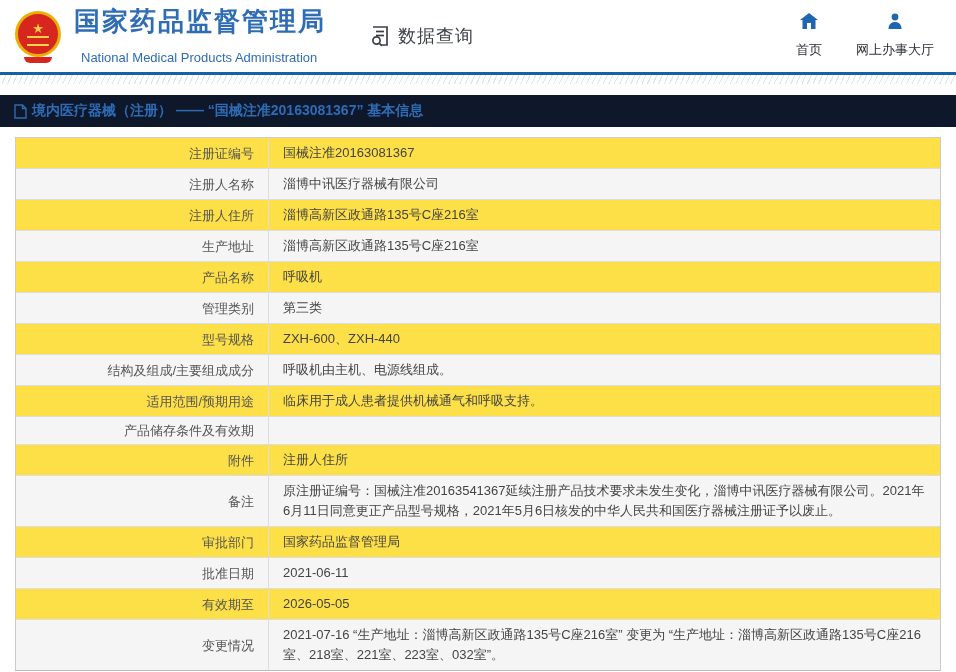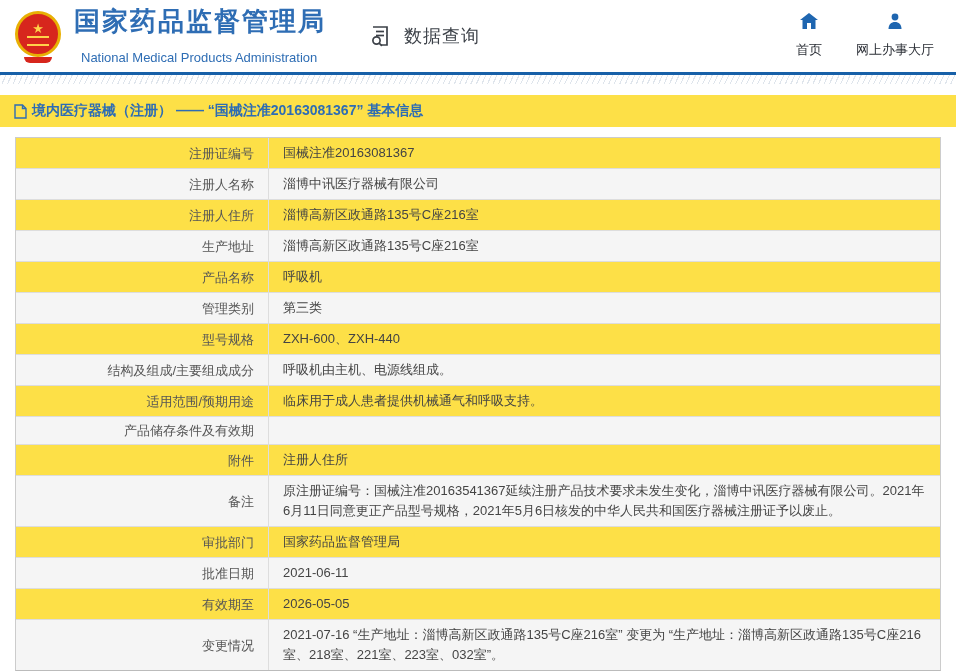--- a/index.html
+++ b/index.html
@@ -9,33 +9,33 @@
   
   .header { height:72px; background:#fff; display:flex; align-items:center; padding:0 22px 0 14px; }
   .emblem { width:48px; height:52px; position:relative; flex:0 0 auto; }
   .emblem .disc { width:46px; height:46px; border-radius:50%; background:#d7261d; border:3px solid #e8b javascript004; border:3px solid #e8b004; position:absolute; top:1px; left:1px; display:flex; align-items:center; justify-content:center; }
   .emblem .star { color:#ffd24a; font-size:13px; line-height:1; margin-top:-12px; }
   .emblem .gate { position:absolute; left:13px; top:26px; width:22px; height:10px; border-top:2px solid #ffd24a; border-bottom:2px solid #ffd24a; }
   .emblem .ribbon { position:absolute; left:10px; bottom:-1px; width:28px; height:6px; background:#d7261d; border-radius:0 0 8px 8px; }
   .org { margin-left:12px; }
   .org-cn { color:#2e6db4; font-size:26px; font-weight:bold; letter-spacing:2px; line-height:1.1; }
   .org-en { color:#2e6db4; font-size:13px; margin-top:14px;padding-left:7px; }
-  .dq { display:flex; align-items:center; margin-left:42px; gap:12px; color:#3c4148; }
+  .dq { display:flex; align-items:center; margin-left:42px; gap:6px; color:#3c4148; }
   .dq-label { font-size:18px; font-weight:500; letter-spacing:1px; }
   .hnav { margin-left:auto; display:flex; gap:34px; }
   .hnav-item { display:flex; flex-direction:column; align-items:center; gap:12px; cursor:pointer; }
   .hnav-item .lbl { font-size:13px; color:#2b2f36; }
 
   
   .blue-rule { height:3px; background:#1760a8; }
   .stripe-band { height:9px;
     background:repeating-linear-gradient(115deg,#dfe5ec 0 1px,transparent 1px 5px); }
 
   
-  .crumb-bar { margin-top:11px; height:32px; background:#fde047; display:flex; align-items:center; padding:0 14px; }
+  .crumb-bar { margin-top:11px; height:32px; background:#0f172a; display:flex; align-items:center; padding:0 14px; }
   .crumb-title { color:#2d6cb5; font-size:14px; font-weight:bold; margin-left:5px; }
 
   
   .info-table { margin:10px 15px 0 15px; width:926px; border:1px solid #ccc; border-bottom:1px solid #bbb; }
   .t-row { display:flex; border-bottom:1px solid #ddd; background:#fde047; }
   .t-row:last-child { border-bottom:none; }
   .t-row:nth-child(even) { background:#f5f5f5; }
   .t-label { width:253px; flex:0 0 auto; text-align:right; padding:5px 14px; border-right:1px solid #ddd;
              color:#555; font-size:13px; line-height:17px; display:flex; align-items:center; justify-content:flex-end; gap:3px; min-height:27px; }
   .t-value { flex:1; padding:5px 14px; color:#444; font-size:13px; line-height:20px; display:flex; align-items:flex-start; min-height:27px; }

